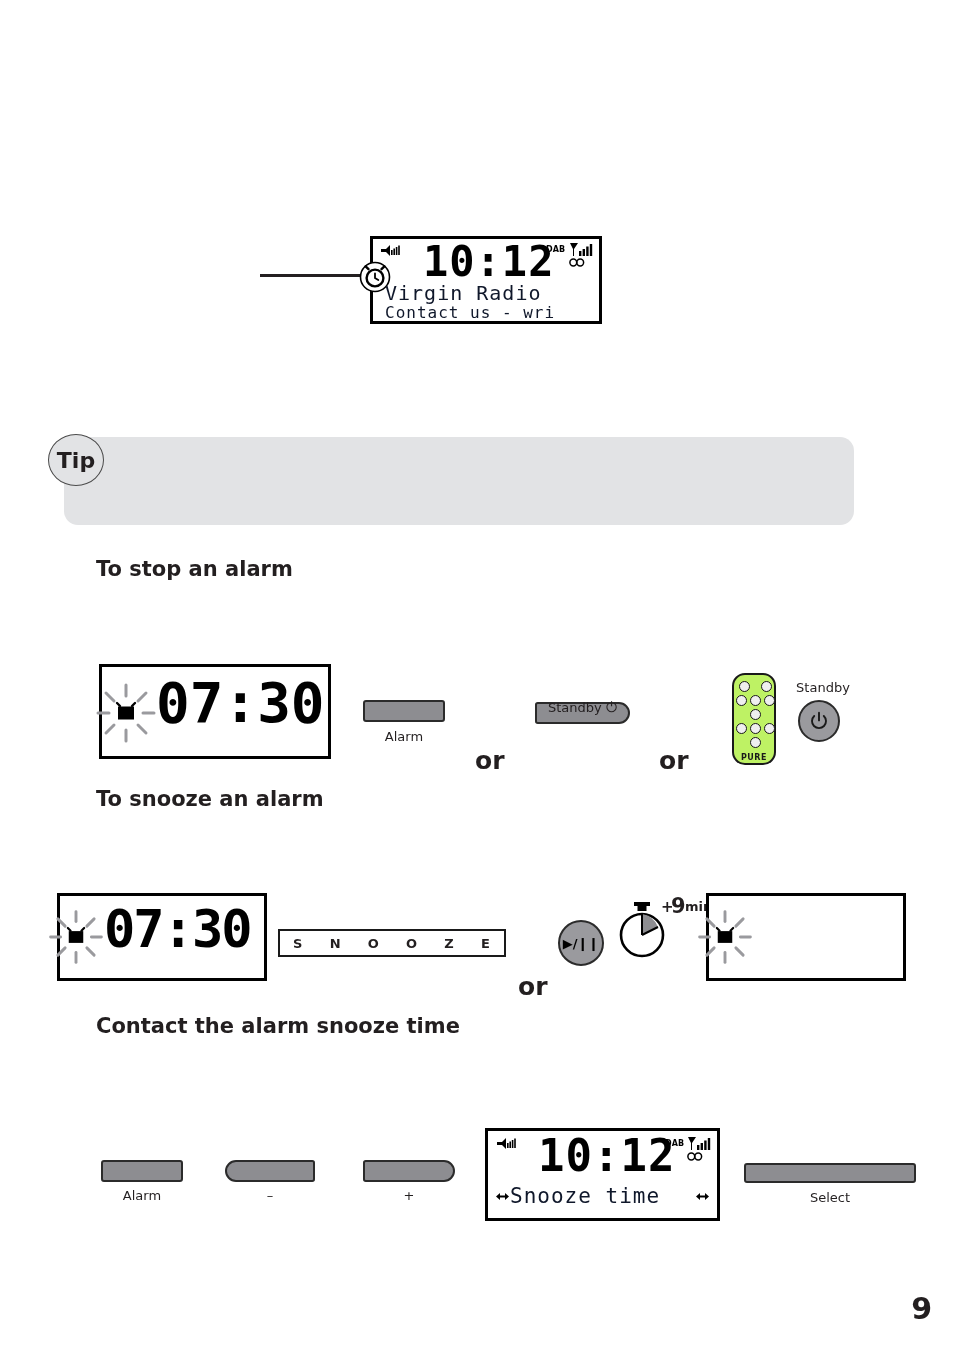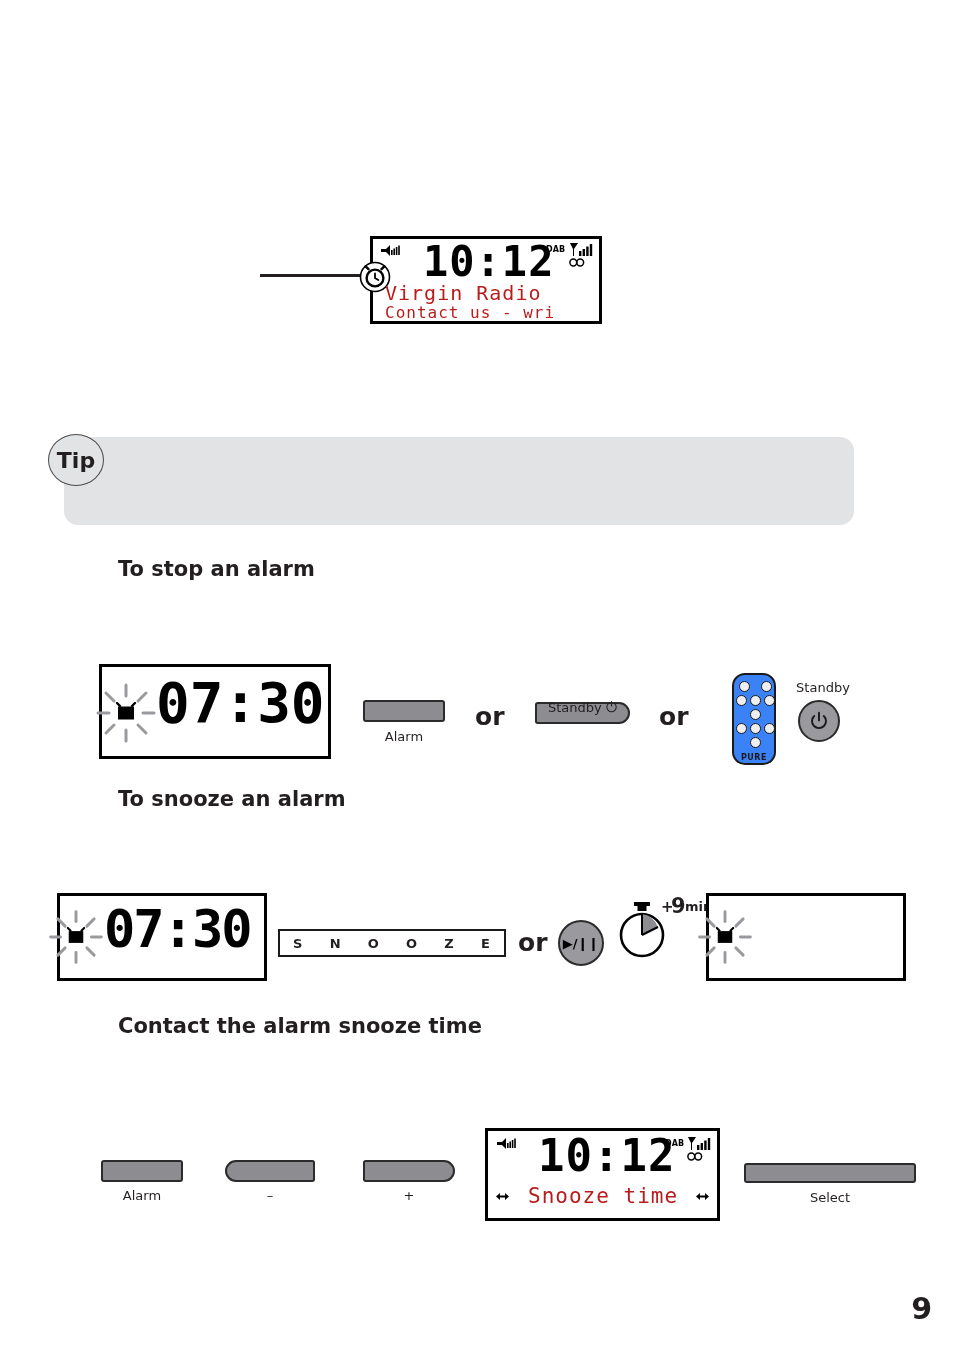--- a/index.html
+++ b/index.html
@@ -26,21 +26,21 @@
   .seg {
     font-family: "DejaVu Sans Mono", monospace;
     font-weight: bold;
     color: #000;
     letter-spacing: -2px;
     line-height: 1;
     white-space: pre;
   }
   .dotline {
     font-family: "DejaVu Sans Mono", monospace;
-    color:#b91c1c;
+    color:#0f172a;
     white-space: pre;
     line-height: 1;
   }
 
   
   .btn {
     background: #8d8d91;
     border: 2.5px solid #2b2b2b;
     position: absolute;
   }
@@ -51,30 +51,30 @@
     color: #231f20;
     text-align: center;
     white-space: nowrap;
   }
   .or {
     position: absolute;
     font-family: "DejaVu Sans", sans-serif;
     font-weight: bold;
     font-size: 25px;
     color: #231f20;
+    margin-top: 44px;
   }
 
   .heading {
     position: absolute;
     font-family: "DejaVu Sans", sans-serif;
     font-weight: bold;
     font-size: 21px;
     color: #231f20;
     white-space: nowrap;
-    margin-left: 22px;
   }
 
   
   #tip-box {
     position:absolute;
     left:64px; top:437px;
     width:790px; height:88px;
     background:#e2e3e5;
     border-radius:14px;
   }
@@ -99,21 +99,21 @@
     font-size:30px;
     color:#231f20;
   }
 
   .leader { position:absolute; background:#231f20; }
 
   .remote-body {
     position:absolute;
     border:2.5px solid #1a1a1a;
     border-radius:13px;
-    background:#3b82f6;
+    background:#bef264;
   }
   .remote-key {
     position:absolute;
     border:1.6px solid #1a1a1a;
     border-radius:50%;
     background:#efefef;
   }
   .remote-brand {
     position:absolute;
     font-family:"DejaVu Sans", sans-serif;
@@ -375,21 +375,21 @@
 
     <svg style="position:absolute; right:14px; top:21px;" width="16" height="9" viewBox="0 0 16 9">
       <circle cx="4.3" cy="4.5" r="3.4" fill="none" stroke="#000" stroke-width="1.5"></circle>
       <circle cx="11.2" cy="4.5" r="3.4" fill="none" stroke="#000" stroke-width="1.5"></circle>
     </svg>
 
     <svg style="position:absolute; left:8px; top:59px;" width="13" height="13" viewBox="0 0 13 13">
       <path d="M0 6.5 L4 3 L4 5.5 L9 5.5 L9 3 L13 6.5 L9 10 L9 7.5 L4 7.5 L4 10 Z" fill="#000"></path>
     </svg>
 
-    <div class="dotline" style="position:absolute; left:40px; top:55px; font-size:21px; letter-spacing:1px;">Snooze time</div>
+    <div class="dotline" style="position:absolute; left:22px; top:55px; font-size:21px; letter-spacing:1px;">Snooze time</div>
 
     <svg style="position:absolute; right:8px; top:59px;" width="13" height="13" viewBox="0 0 13 13">
       <path d="M0 6.5 L4 3 L4 5.5 L9 5.5 L9 3 L13 6.5 L9 10 L9 7.5 L4 7.5 L4 10 Z" fill="#000"></path>
     </svg>
   </div>
 </div>
 
 <div class="btn" style="left:744px; top:1163px; width:172px; height:20px; border-radius:3px;"></div>
 <div class="btn-label" style="left:744px; top:1190px; width:172px;">Select</div>
 

